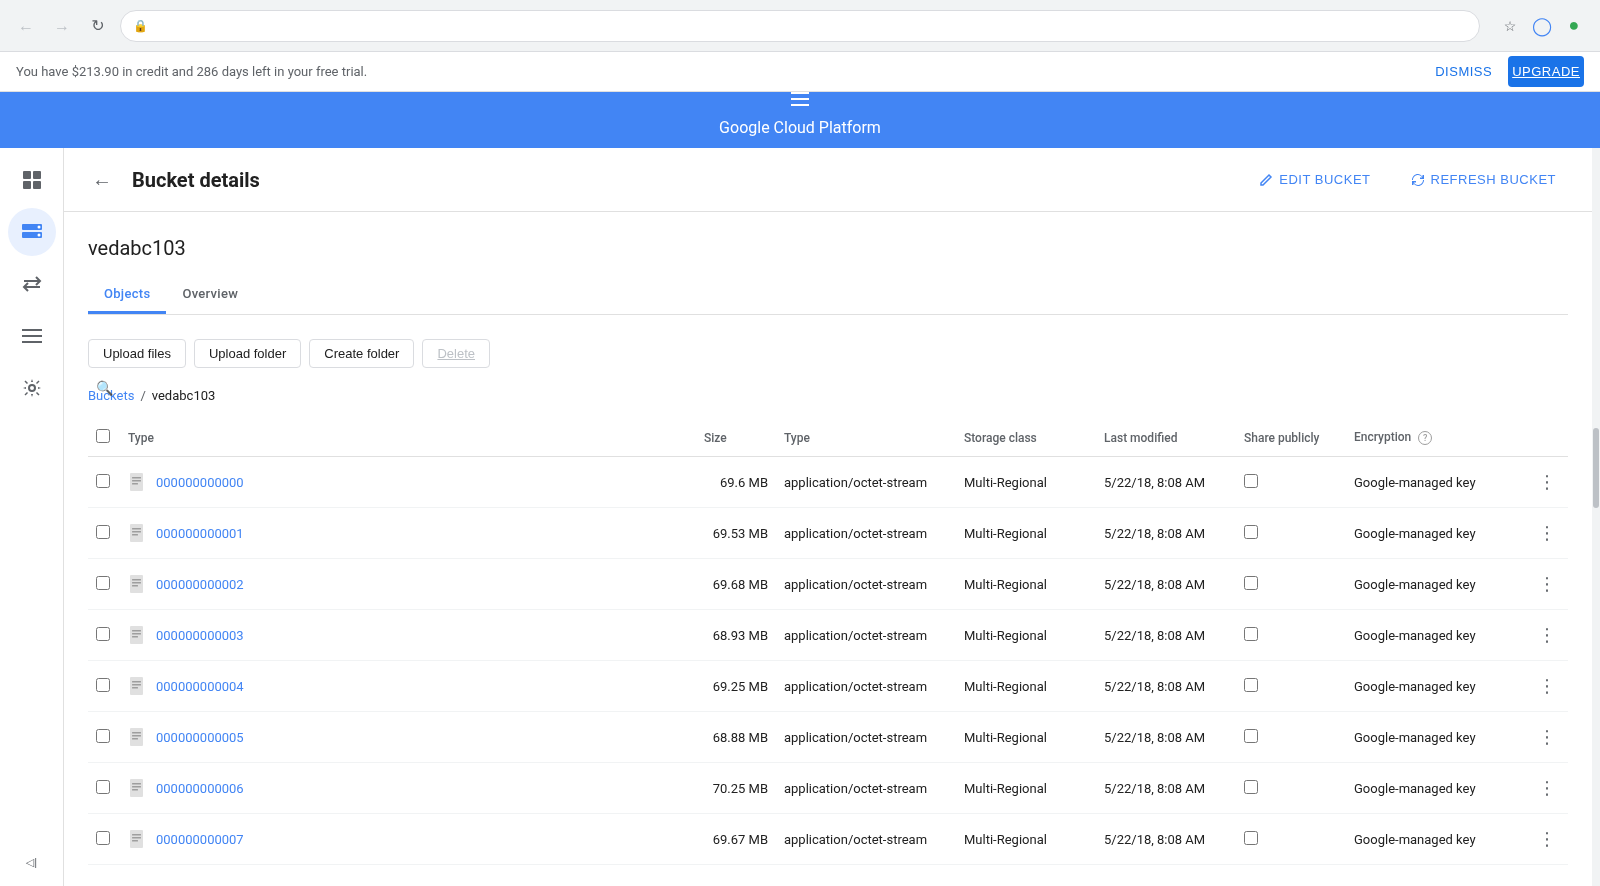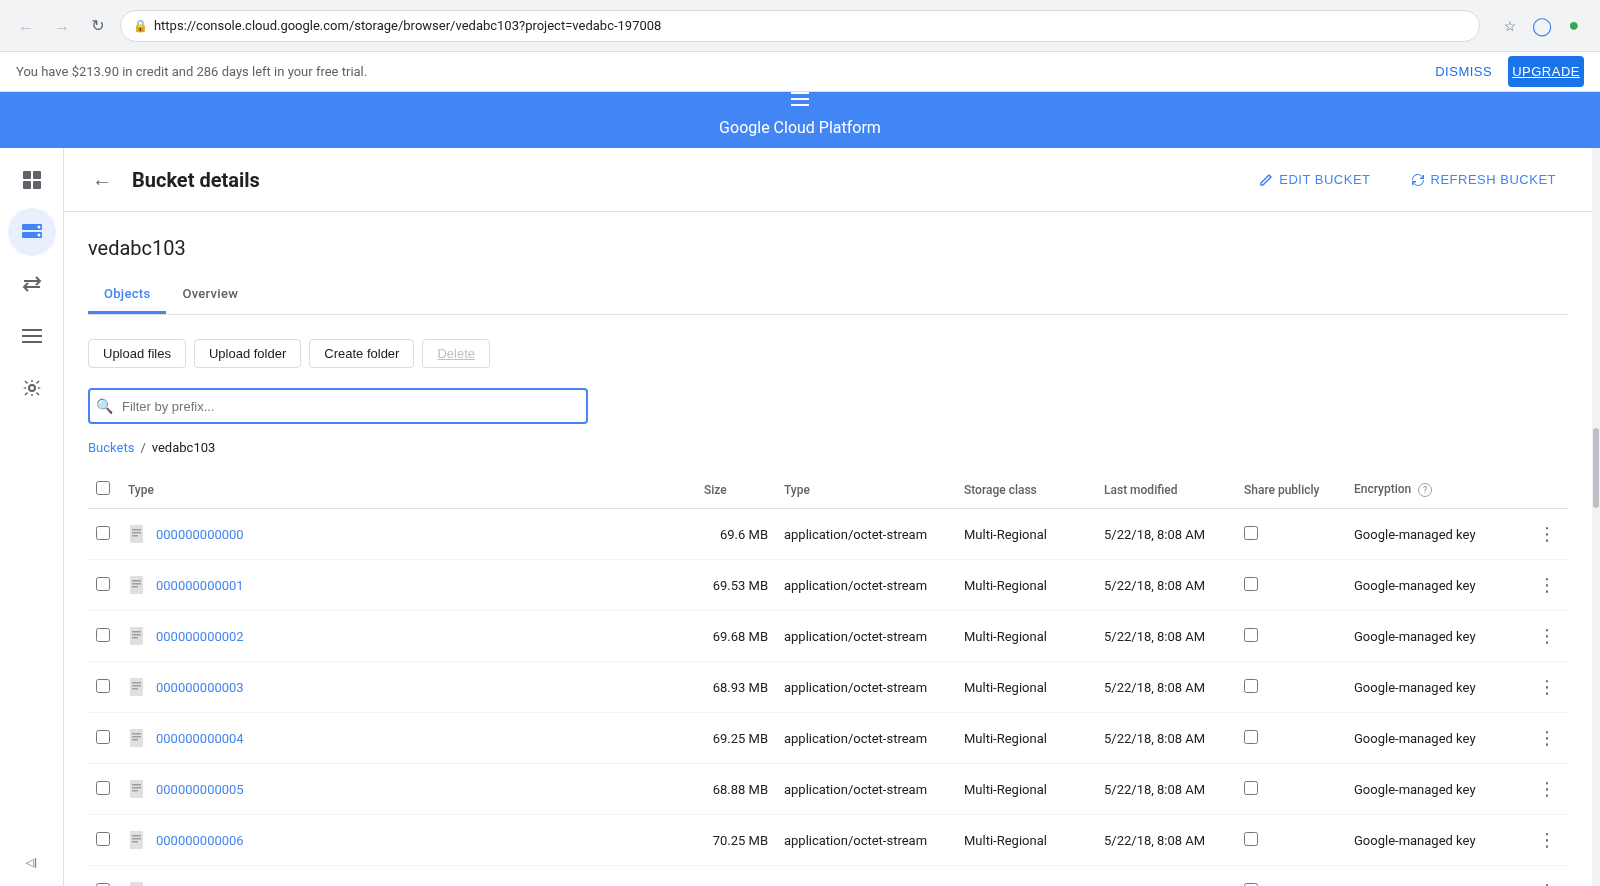--- a/index.html
+++ b/index.html
@@ -430,21 +430,20 @@
   </style>
 </head>
 <body>
 
 <div class="browser-bar">
   <button class="browser-nav-btn disabled">←</button>
   <button class="browser-nav-btn disabled">→</button>
   <button class="browser-nav-btn">↻</button>
   <div class="browser-address-bar">
     <span class="secure-icon">🔒</span>
-    <span class="address-text">https://console.cloud.google.com/storage/browser/vedabc103?project=vedabc-197008</span>
   </div>
   <div class="browser-actions">
     <button class="browser-action-btn">☆</button>
     <button class="browser-action-btn" style="color:#4285f4; font-size:18px;">◯</button>
     <button class="browser-action-btn" style="color:#34a853; font-size:18px;">●</button>
   </div>
 </div>
 
 <div class="trial-banner">
   <span>You have $213.90 in credit and 286 days left in your free trial.</span>
@@ -573,21 +572,20 @@
 
       <div class="action-buttons">
         <button class="action-btn">Upload files</button>
         <button class="action-btn">Upload folder</button>
         <button class="action-btn">Create folder</button>
         <button class="action-btn disabled">Delete</button>
       </div>
 
       <div class="filter-input-wrap">
         <span class="filter-icon">🔍</span>
-        <input class="filter-input" type="text" placeholder="Filter by prefix..." style="">
       </div>
 
       <div class="breadcrumb">
         <a class="breadcrumb-link">Buckets</a>
         <span class="breadcrumb-sep">/</span>
         <span class="breadcrumb-current">vedabc103</span>
       </div>
 
       <table class="files-table">
         <thead>

